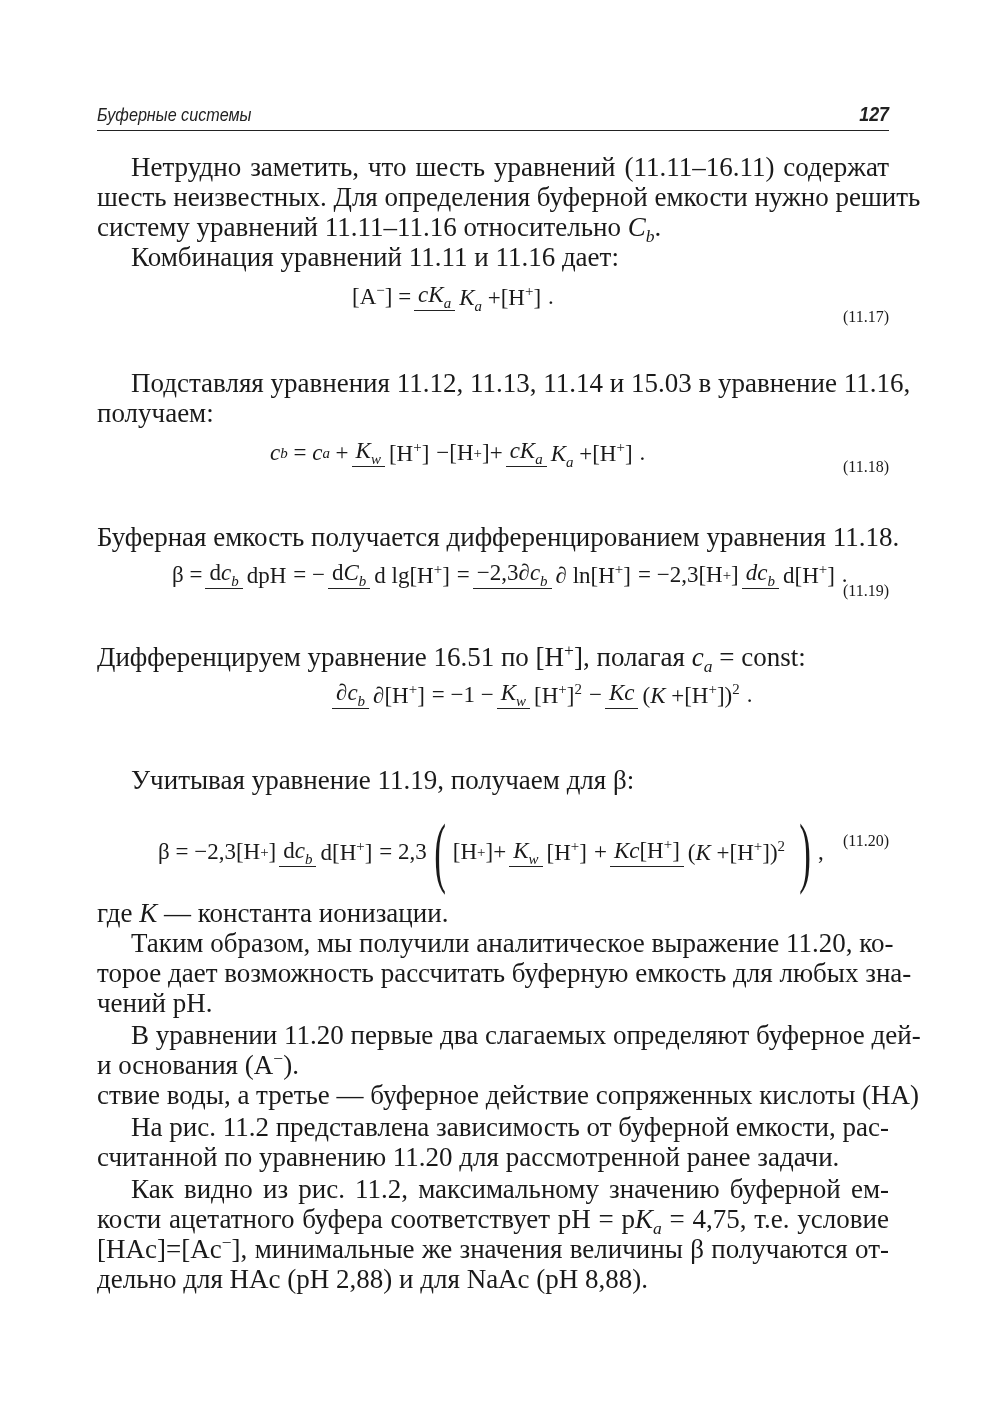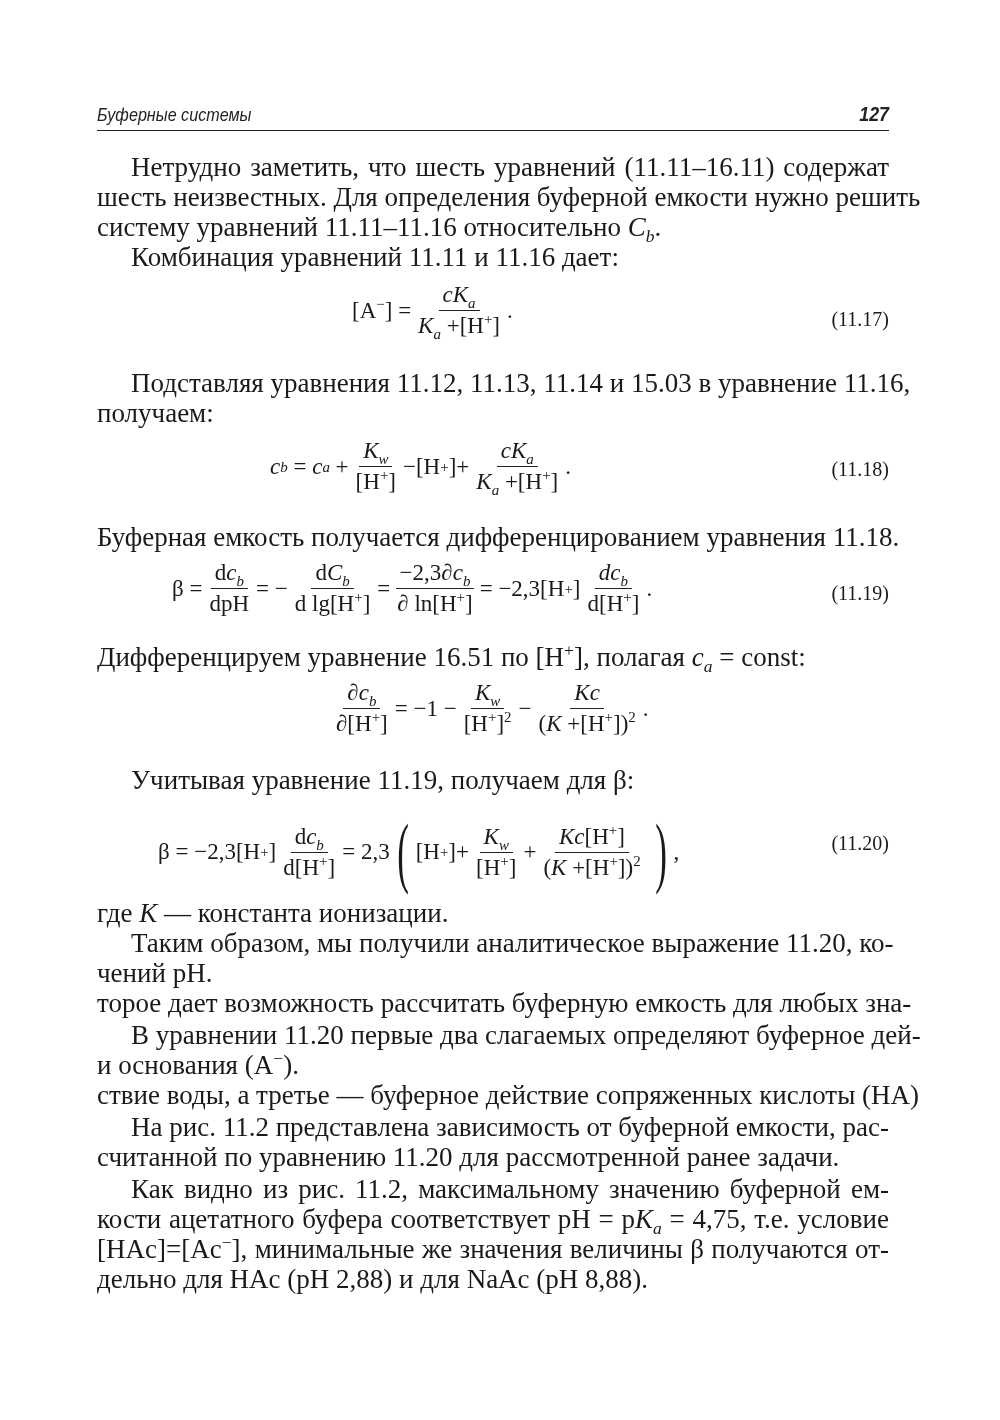--- a/index.html
+++ b/index.html
@@ -12,24 +12,24 @@
   .header .pnum { position: absolute; right: 0; top: 2px; font-family: "Liberation Sans", sans-serif;
                   font-size: 21px; font-weight: bold; color: #222; transform: scaleX(0.85); transform-origin: right; }
   .p { position: absolute; left: 97px; width: 792px; font-size: 27px; line-height: 30px;
        text-align: justify; }
   .p .ln { display: block; white-space: nowrap; text-align-last: justify; text-align: justify; }
   .p .ln.last { text-align-last: left; }
   .ind { padding-left: 34px; }
   i { font-style: italic; }
   sub, sup { font-size: 0.65em; line-height: 0; }
   .eq { position: absolute; font-size: 23px; white-space: nowrap; display: flex; align-items: center; }
-  .frac { display: inline-flex; flex-direction: column; align-items: center; vertical-align: middle; margin: 0 3px; }
+  .frac { display: inline-flex; flex-direction: row; align-items: center; vertical-align: middle; margin: 0 3px; }
   .frac .num { padding: 0 4px 2px; border-bottom: 1.2px solid #222; }
   .frac .den { padding: 2px 4px 0; }
-  .eqno { position: absolute; right: 111px; font-size: 20px; }
+  .eqno { position: absolute; right: 111px; font-size: 16px; }
   .bigparen { font-size: 78px; font-weight: 100; line-height: 1; transform: scaleX(0.45); display: inline-block; }
 </style>
 </head>
 <body>
 
 <div class="header">
   <span class="title">Буферные системы</span>
   <span class="pnum">127</span>
 </div>
 
@@ -146,22 +146,22 @@
   <span class="bigparen">)</span>,
 </div>
 <span class="eqno" style="top:832px">(11.20)</span>
 
 <div class="p" style="top:898px">
   <span class="ln last"><span>где </span><i>K</i><span> — константа ионизации.</span></span>
 </div>
 
 <div class="p" style="top:928px">
   <span class="ln ind">Таким образом, мы получили аналитическое выражение 11.20, ко-</span>
+  <span class="ln">торое дает возможность рассчитать буферную емкость для любых зна-</span>
   <span class="ln last">чений pH.</span>
-  <span class="ln">торое дает возможность рассчитать буферную емкость для любых зна-</span>
 </div>
 
 <div class="p" style="top:1020px">
   <span class="ln ind">В уравнении 11.20 первые два слагаемых определяют буферное дей-</span>
   <span class="ln last"><span>и основания (A</span><sup>−</sup><span>).</span></span>
   <span class="ln">ствие воды, а третье — буферное действие сопряженных кислоты (HA)</span>
 </div>
 
 <div class="p" style="top:1112px">
   <span class="ln ind">На рис. 11.2 представлена зависимость от буферной емкости, рас-</span>

